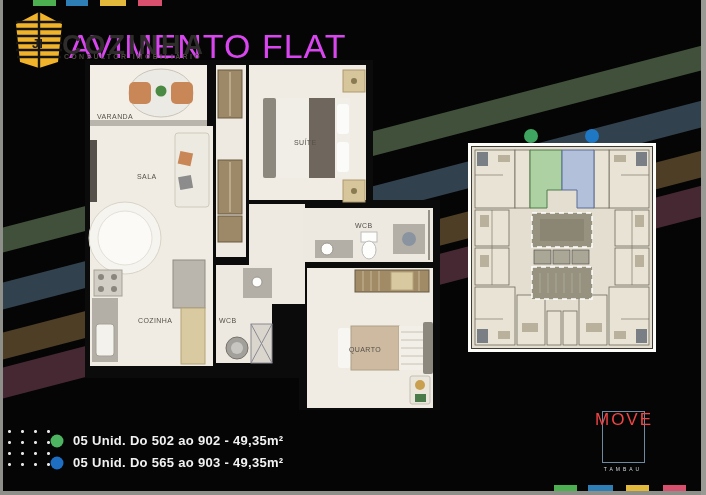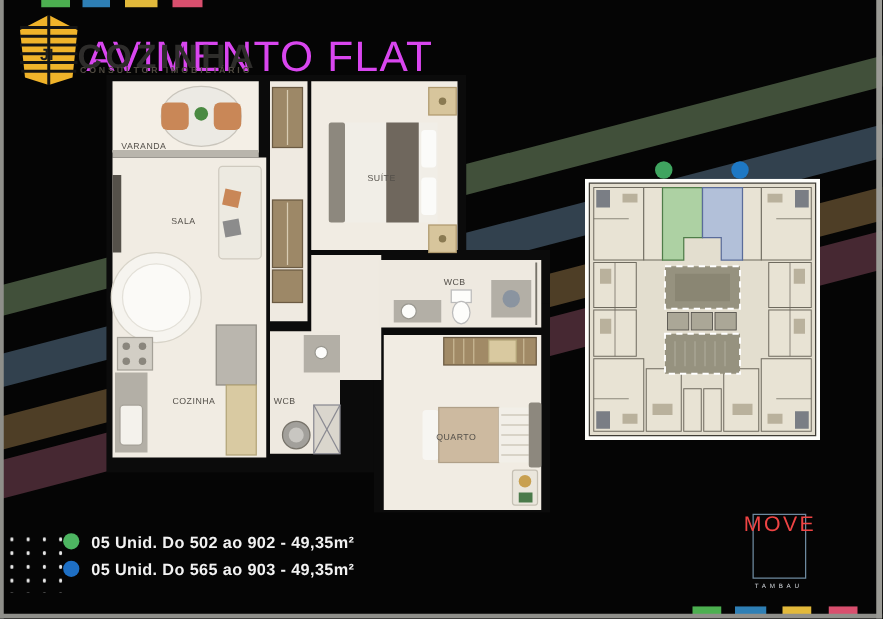--- a/index.html
+++ b/index.html
@@ -29,21 +29,21 @@
   .plan{position:absolute;left:85px;top:60px;z-index:2;}
   .room-label{font-family:"Liberation Sans",sans-serif;font-size:7px;fill:#54504a;letter-spacing:.4px;}
   
   .keyplan{position:absolute;left:468px;top:143px;z-index:2;}
   .keydots{position:absolute;left:468px;top:127px;z-index:2;}
   
   .dots-grid{position:absolute;left:2px;top:424px;width:48px;height:50px;z-index:3;
     background-image:radial-gradient(circle,#e6e6e6 1.3px,rgba(0,0,0,0) 1.6px);
     background-size:13px 11px;background-position:1px 2px;}
   .legend{position:absolute;left:50px;top:426px;z-index:3;}
-  .legend-row{display:flex;align-items:flex-start;height:22px;}
+  .legend-row{display:flex;align-items:flex-end;height:22px;}
   .legend-row svg{margin-right:9px;}
   .legend-text{color:#f2f2f2;font-size:13px;font-weight:700;letter-spacing:.3px;white-space:nowrap;}
   
   .move-wrap{position:absolute;left:600px;top:411px;z-index:3;width:46px;text-align:center;}
   .move-box{box-sizing:border-box;width:43px;height:52px;margin:0 auto;border:1px solid #6e8aa0;
     color:#ef4444;font-size:17px;line-height:16.5px;letter-spacing:2px;font-weight:400;
     display:flex;flex-direction:row;justify-content:center;padding-left:2px;}
   .move-sub{margin-top:3px;color:#d8dde2;font-size:5px;letter-spacing:3px;}
 </style>
 </head>

